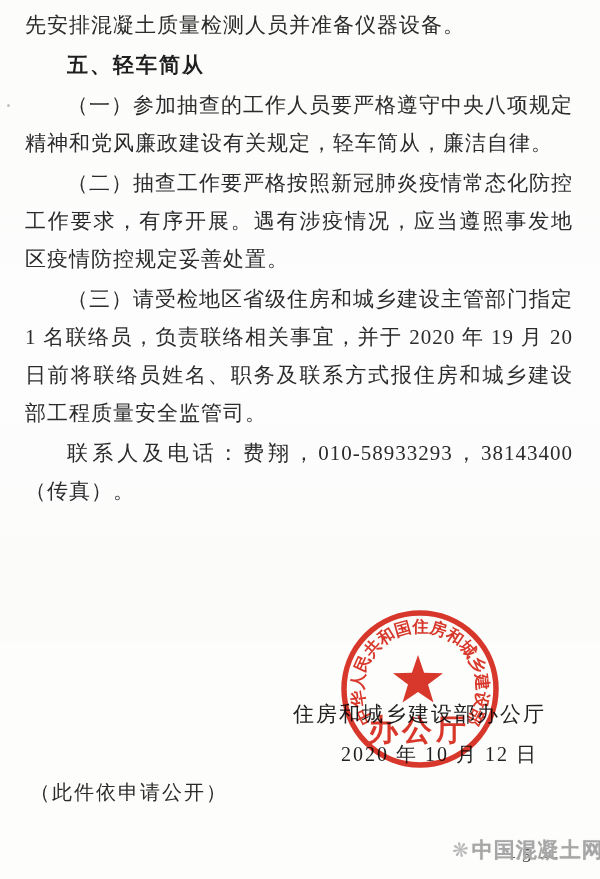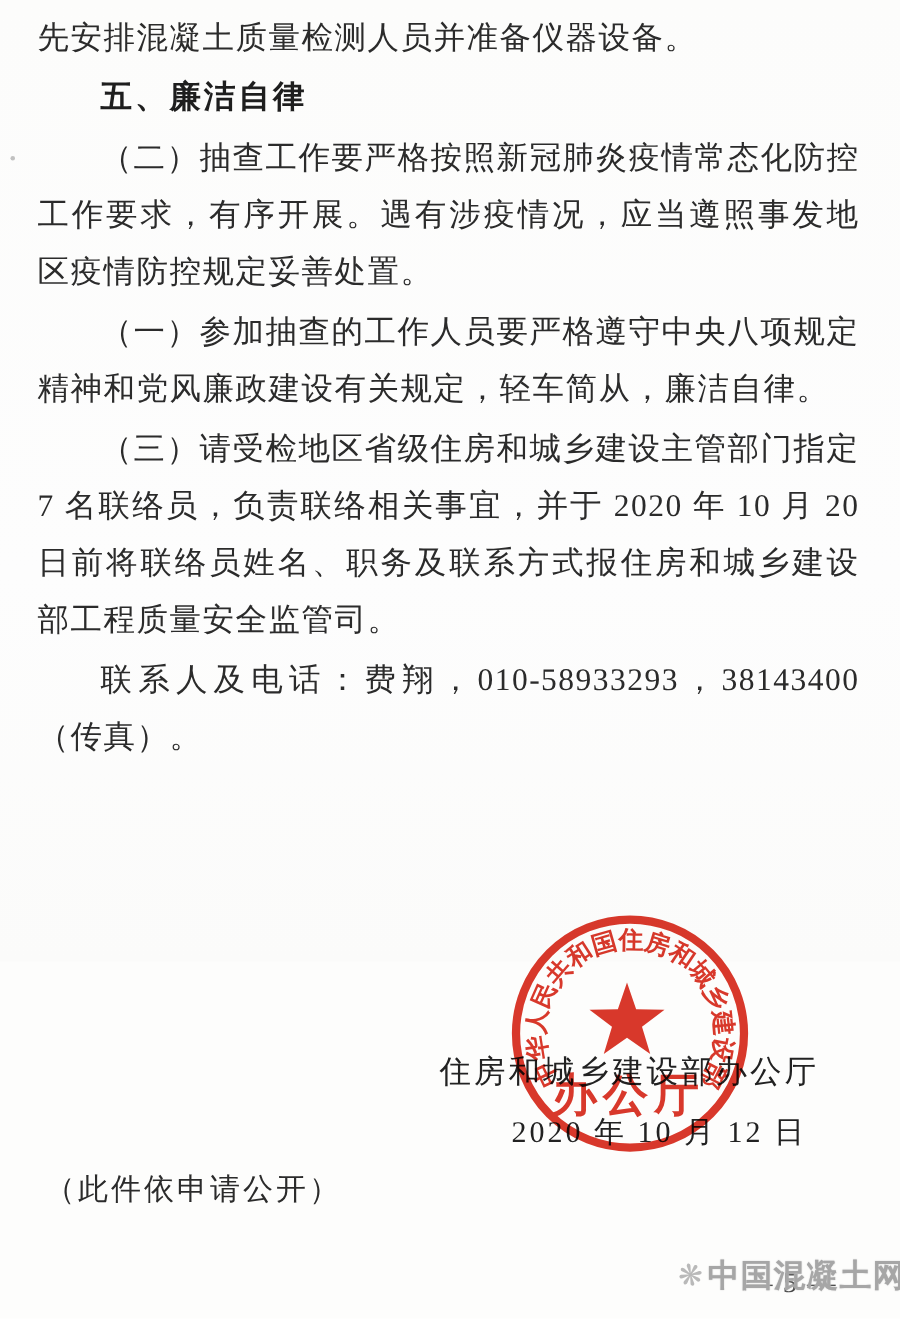--- a/index.html
+++ b/index.html
@@ -84,24 +84,24 @@
     background:#9a9a9a;border-radius:50%;opacity:.6;
   }
 </style>
 </head>
 <body>
 
 <div class="page">
 
   <div class="textblock">
     <p class="para noindent">先安排混凝土质量检测人员并准备仪器设备。</p>
-    <p class="heading">五、廉洁自律</p>
+    <p class="heading">五、轻车简从</p>
+    <p class="para">（一）参加抽查的工作人员要严格遵守中央八项规定精神和党风廉政建设有关规定，轻车简从，廉洁自律。</p>
     <p class="para">（二）抽查工作要严格按照新冠肺炎疫情常态化防控工作要求，有序开展。遇有涉疫情况，应当遵照事发地区疫情防控规定妥善处置。</p>
-    <p class="para">（一）参加抽查的工作人员要严格遵守中央八项规定精神和党风廉政建设有关规定，轻车简从，廉洁自律。</p>
-    <p class="para">（三）请受检地区省级住房和城乡建设主管部门指定 7 名联络员，负责联络相关事宜，并于 2020 年 10 月 20 日前将联络员姓名、职务及联系方式报住房和城乡建设部工程质量安全监管司。</p>
+    <p class="para">（三）请受检地区省级住房和城乡建设主管部门指定 1 名联络员，负责联络相关事宜，并于 2020 年 19 月 20 日前将联络员姓名、职务及联系方式报住房和城乡建设部工程质量安全监管司。</p>
     <p class="para">联系人及电话：费翔，010-58933293，38143400（传真）。</p>
   </div>
 
   <div class="speck"></div>
 
   <div class="sig-org">住房和城乡建设部办公厅</div>
   <div class="sig-date">2020 年 10 月 12 日</div>
 
   <svg class="seal" viewBox="0 0 204 204" xmlns="http://www.w3.org/2000/svg">
     <circle cx="102" cy="102" r="76" fill="none" stroke="#d7291a" stroke-width="5.5"></circle>

